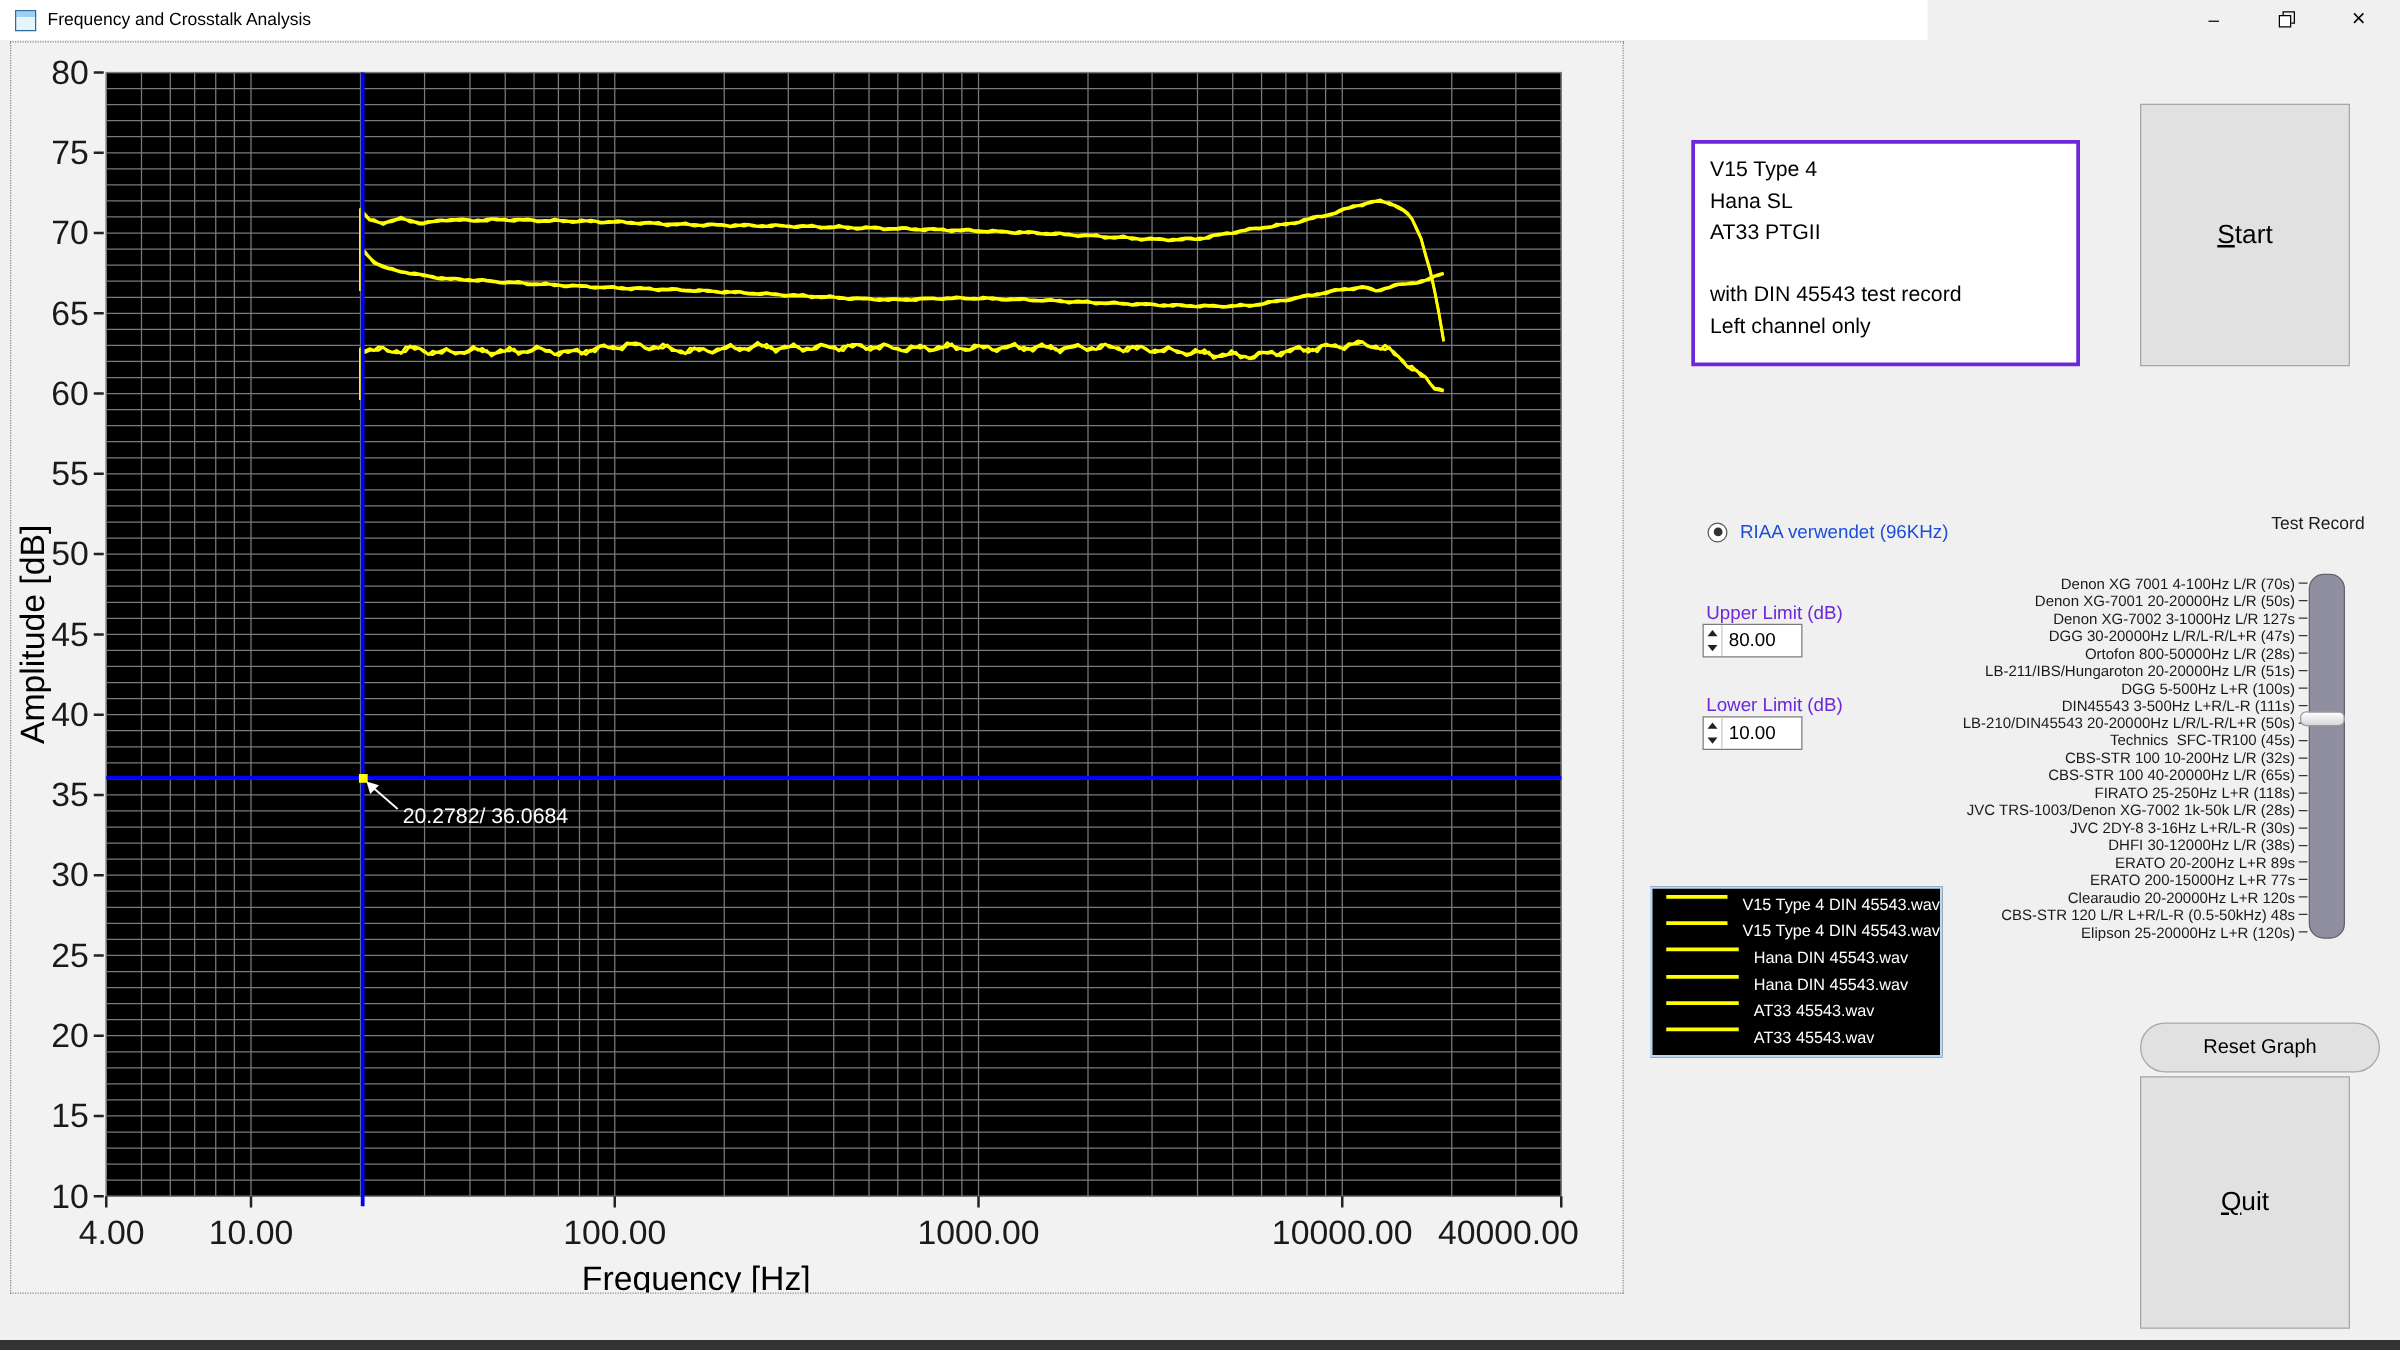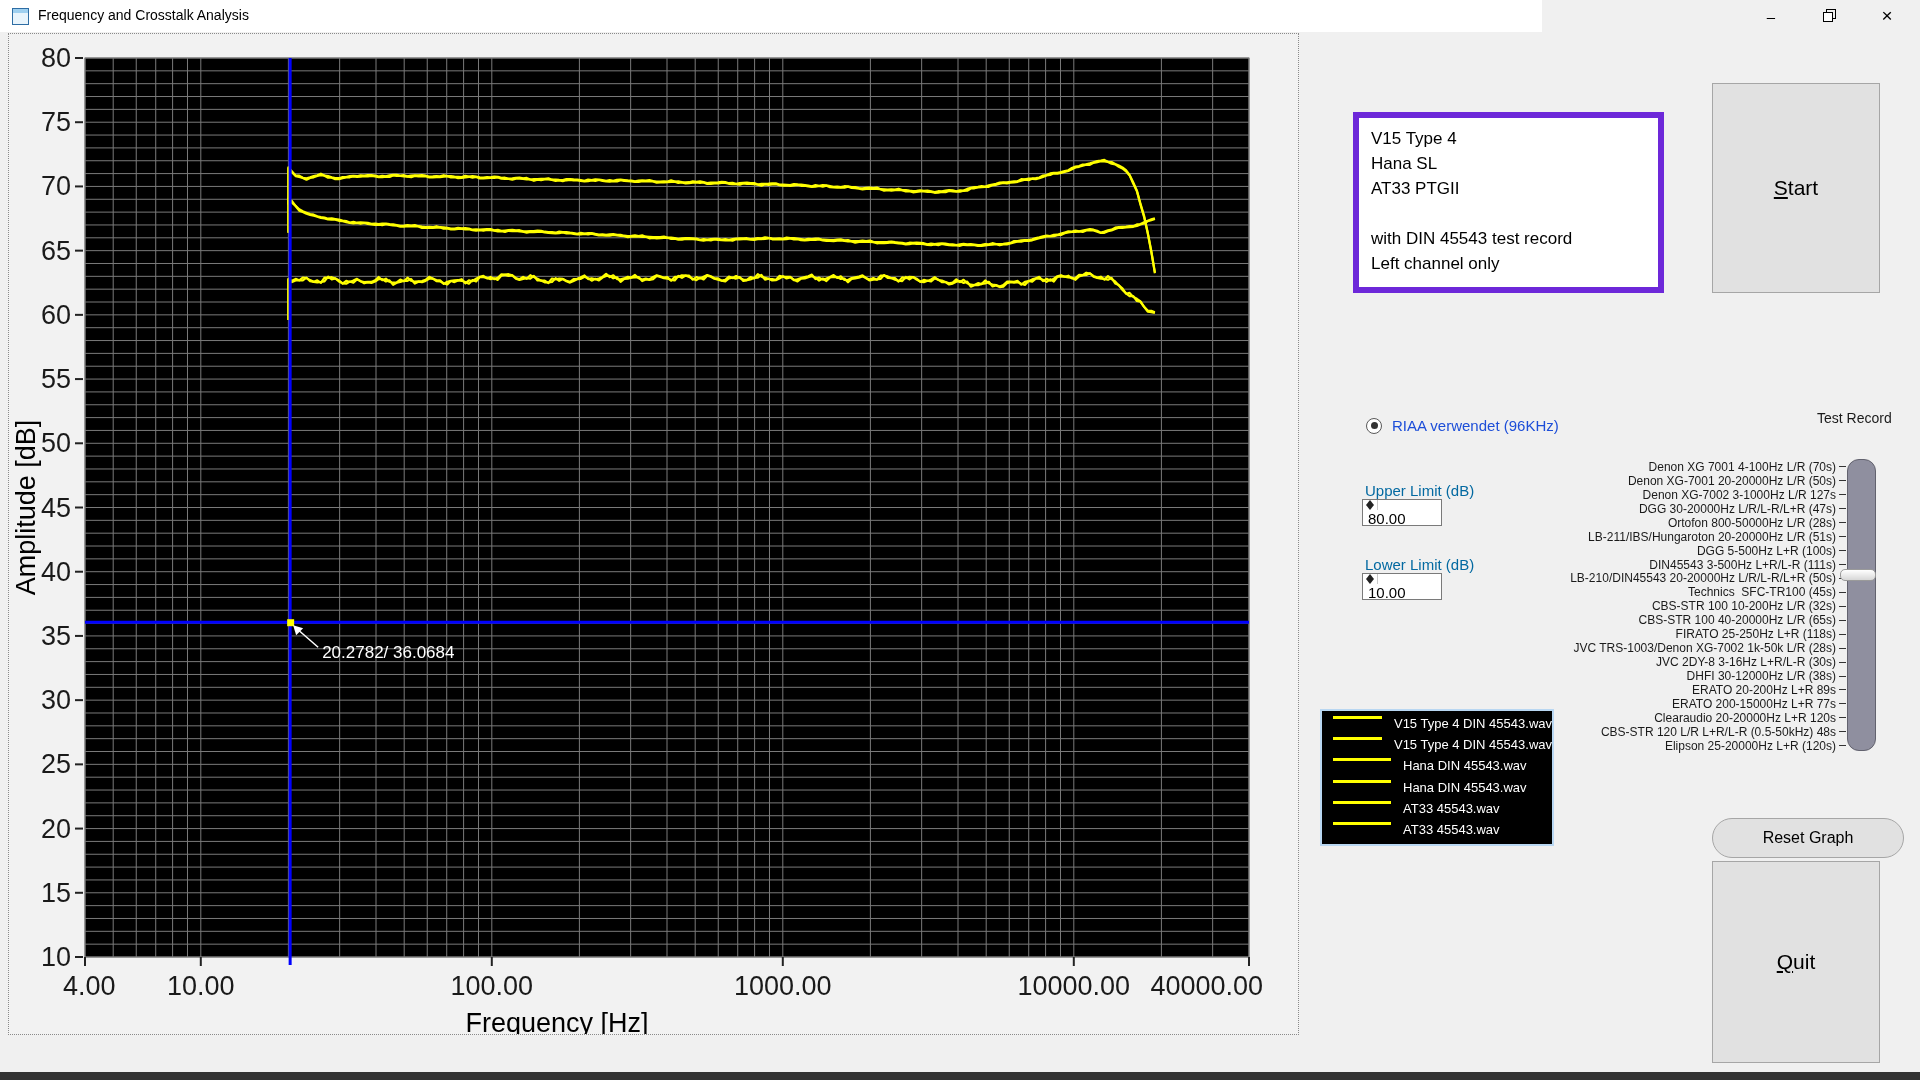--- a/index.html
+++ b/index.html
@@ -21,37 +21,37 @@
     border:1px dotted #8a8a8a;box-sizing:border-box;}
   #plot-svg{position:absolute;left:0;top:0;}
   
   #legend{left:1320px;top:709px;width:234px;height:137px;background:#000;
     border:2px solid #b9d7f2;box-sizing:border-box;padding-top:5px;}
   .legend-row{display:flex;align-items:flex-start;height:21.2px;}
   .legend-line{width:58px;height:3px;background:#ffff00;margin-left:11px;}
   .legend-text{margin-left:12px;color:#ffffff;font-size:13px;white-space:nowrap;}
   
   #info-box{left:1353px;top:112px;width:311px;height:181px;background:#ffffff;
-    border:6px solid #6d28d9;box-sizing:border-box;padding:8px 12px;font-size:17px;line-height:25px;color:#000;}
+    border:3px solid #6d28d9;box-sizing:border-box;padding:8px 12px;font-size:17px;line-height:25px;color:#000;}
   .btn{background:#e1e1e1;border:1px solid #a6a6a6;box-sizing:border-box;
     display:flex;align-items:center;justify-content:center;color:#000;cursor:pointer;}
   #start-btn{left:1712px;top:83px;width:168px;height:210px;font-size:21px;}
   #reset-btn{left:1712px;top:818px;width:192px;height:40px;font-size:16px;border-radius:20px;}
   #quit-btn{left:1712px;top:861px;width:168px;height:202px;font-size:21px;}
   #radio-row{left:1366px;top:417px;display:flex;align-items:center;cursor:pointer;}
   .radio-outer{width:14px;height:14px;border-radius:50%;border:1px solid #5a5a5a;background:#fff;
     display:flex;align-items:center;justify-content:center;}
   .radio-dot{width:7px;height:7px;border-radius:50%;background:#333;}
   #radio-label{margin-left:10px;font-size:15px;color:#1d4ed8;}
   #test-record-label{left:1797px;top:410px;font-size:14px;color:#1a1a1a;margin-left:20px;}
-  .limit-label{font-size:15px;color:#0369a1;}
+  .limit-label{font-size:15px;color:#6d28d9;}
   #upper-label{left:1365px;top:482px;}
   #lower-label{left:1365px;top:556px;}
   .spinner{background:#fff;border:1px solid #7a7a7a;box-sizing:border-box;
-    width:80px;height:27px;display:flex;align-items:stretch;flex-direction:column;}
+    width:80px;height:27px;display:flex;align-items:stretch;}
   #upper-spin{left:1362px;top:499px;}
   #lower-spin{left:1362px;top:573px;}
   .spin-arrows{width:14px;display:flex;flex-direction:column;border-right:1px solid #c9c9c9;}
   .spin-up,.spin-down{flex:1;display:flex;align-items:center;justify-content:center;cursor:pointer;}
   .tri-up{width:0;height:0;border-left:4px solid transparent;border-right:4px solid transparent;border-bottom:5px solid #222;}
   .tri-down{width:0;height:0;border-left:4px solid transparent;border-right:4px solid transparent;border-top:5px solid #222;}
   .spin-value{flex:1;font-size:15px;color:#000;display:flex;align-items:center;padding-left:5px;}
   
   #record-list{left:1380px;top:460px;width:466px;}
   .rec-row{height:13.95px;display:flex;justify-content:flex-end;align-items:center;cursor:pointer;}

